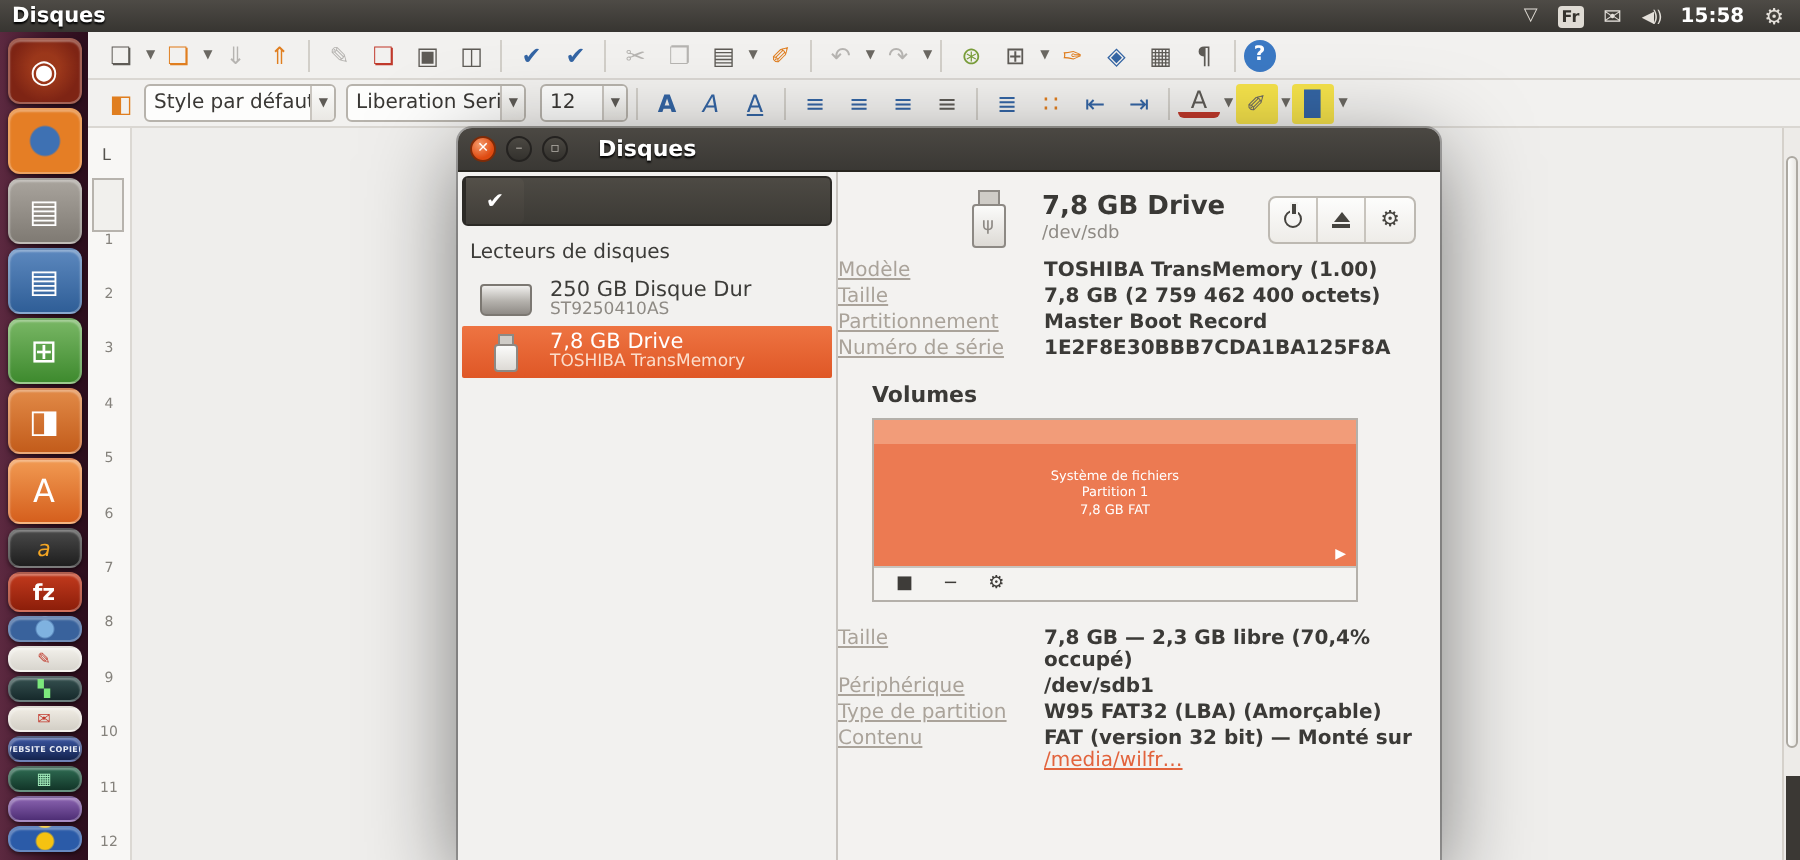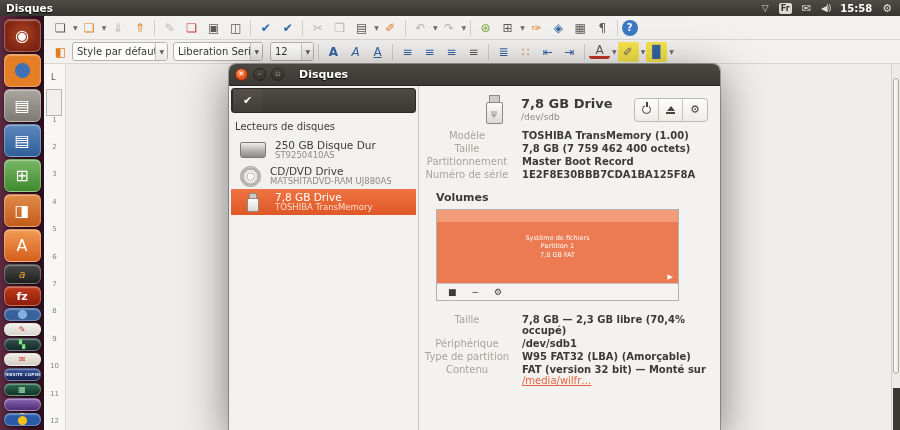--- a/index.html
+++ b/index.html
@@ -107,21 +107,21 @@
   .head-actions{margin-left:auto;display:flex;border:1px solid #BDB9B2;border-radius:4px;background:linear-gradient(#FDFDFC,#EEECE8);overflow:hidden;}
   .hbtn{width:24px;height:22px;display:flex;align-items:center;justify-content:center;border-right:1px solid #C8C4BD;color:#46443F;font-size:11px;}
   .hbtn:last-child{border-right:none;}
   .icon-power{width:9px;height:9px;border:1.5px solid #46443F;border-radius:50%;position:relative;}
   .icon-power::after{content:"";position:absolute;left:50%;top:-4px;transform:translateX(-50%);width:2px;height:5px;background:#46443F;box-shadow:0 0 0 1px #F4F3F0;}
   .icon-eject{display:flex;flex-direction:column;align-items:center;gap:1px;}
   .icon-eject::before{content:"";border-left:4px solid transparent;border-right:4px solid transparent;border-bottom:5px solid #46443F;}
   .icon-eject::after{content:"";width:9px;height:2px;background:#46443F;}
 
   .dgrid{display:grid;grid-template-columns:96px 1fr;column-gap:7px;row-gap:2px;padding-top:4px;align-items:baseline;}
-  .dlabel{color:#AaA39A;text-align:center;font-size:10px;}
+  .dlabel{color:#AaA39A;text-align:left;font-size:10px;text-decoration:underline;}
   .dvalue{color:#3B3A37;font-size:10px;font-weight:bold;}
   .vol-label{font-weight:bold;font-size:11px;color:#3B3A37;padding:11px 0 5px 17px;}
   .vol-frame{margin-left:17px;width:243px;border:1px solid #B4B0AA;background:#F7F6F4;}
   .vol-orange{height:73px;background:#EC7A52;position:relative;}
   .vol-strip{height:12px;background:#F29C79;}
   .vol-text{position:absolute;top:24px;left:0;right:0;text-align:center;color:#FFFFFF;font-size:6.5px;line-height:1.3;}
   .vol-mounted{position:absolute;right:5px;bottom:2px;color:#FFFFFF;font-size:7px;}
   .vol-toolbar{height:17px;border-top:1px solid #C8C4BE;display:flex;align-items:center;gap:15px;padding-left:11px;background:#F4F3F1;color:#3E3C39;}
   .vbtn{font-size:9px;display:flex;align-items:center;}
   .dgrid2{margin-top:9px;}
@@ -396,27 +396,20 @@
             </span>
         </div>
         <div class="sec-label">Lecteurs de disques</div>
         <div class="ditem">
           <span class="i-hdd"></span>
           <span class="dt">
               <div class="t1">250 GB Disque Dur</div>
               <div class="t2">ST9250410AS</div>
             </span>
         </div>
-        <div class="ditem">
-          <span class="i-cd"></span>
-          <span class="dt">
-              <div class="t1">CD/DVD Drive</div>
-              <div class="t2">MATSHITADVD-RAM UJ880AS</div>
-            </span>
-        </div>
         <div class="ditem sel">
           <span class="i-usb">
               <span class="cap"></span>
               <span class="bod"></span>
             </span>
           <span class="dt">
               <div class="t1">7,8 GB Drive</div>
               <div class="t2">TOSHIBA TransMemory</div>
             </span>
         </div>
@@ -444,21 +437,21 @@
             <span class="hbtn">
                 <span>⚙</span>
               </span>
           </span>
         </div>
 
         <div class="dgrid">
           <span class="dlabel">Modèle</span>
             <span class="dvalue">TOSHIBA TransMemory (1.00)</span>
           <span class="dlabel">Taille</span>
-            <span class="dvalue">7,8 GB (7 759 462 400 octets)</span>
+            <span class="dvalue">7,8 GB (2 759 462 400 octets)</span>
           <span class="dlabel">Partitionnement</span>
             <span class="dvalue">Master Boot Record</span>
           <span class="dlabel">Numéro de série</span>
             <span class="dvalue">1E2F8E30BBB7CDA1BA125F8A</span>
         </div>
 
         <div class="vol-label">Volumes</div>
 
         <div class="vol-frame">
           <div class="vol-orange">

